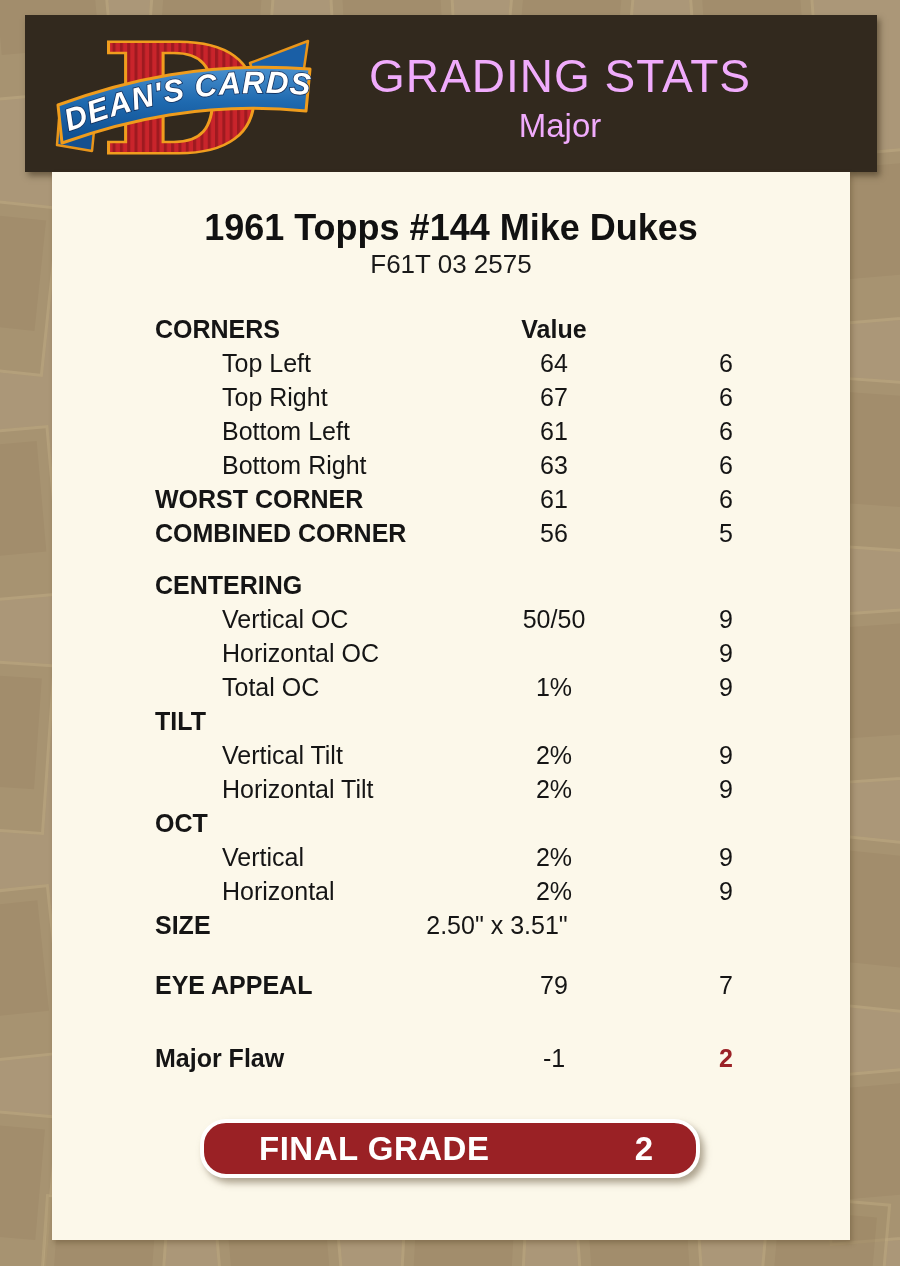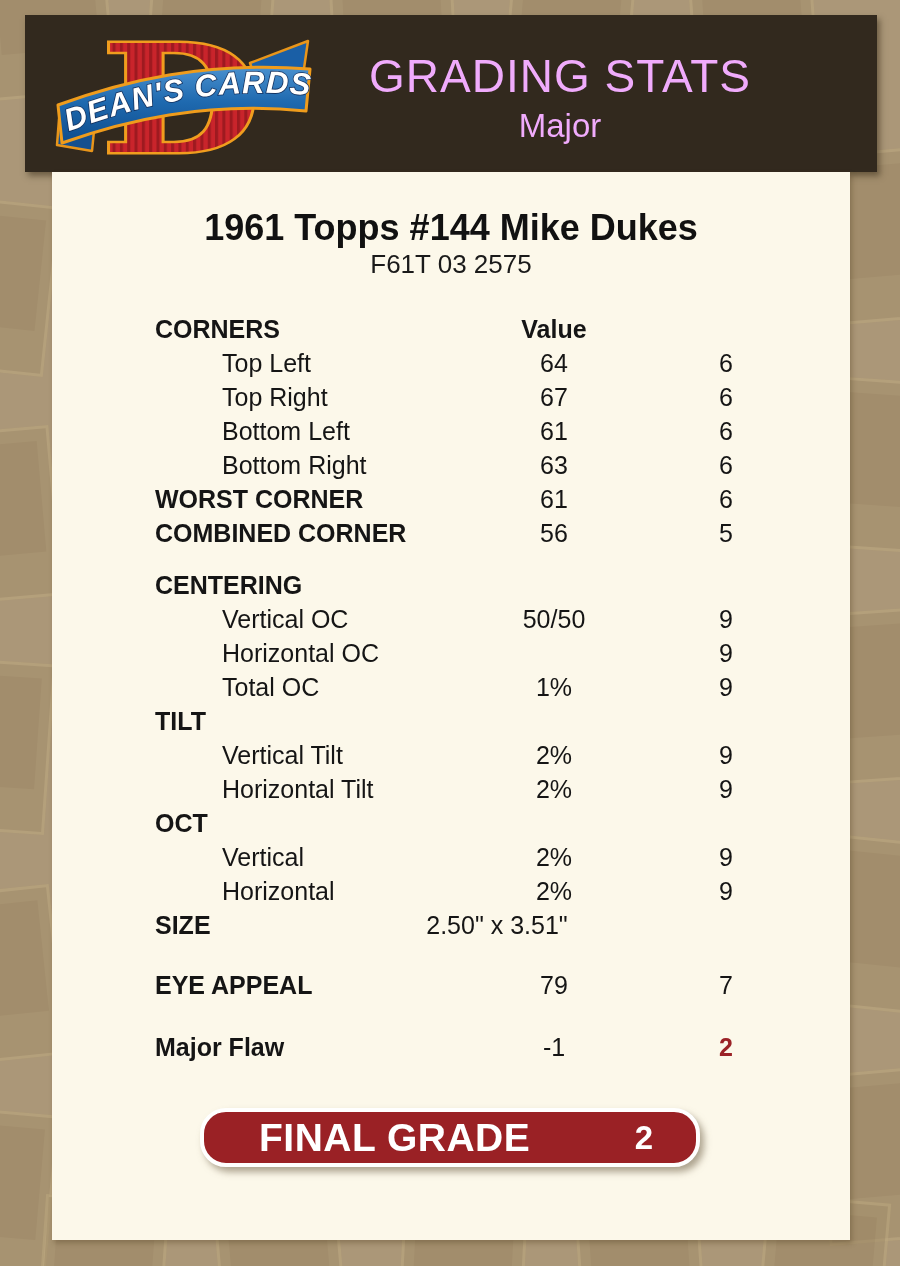--- a/index.html
+++ b/index.html
@@ -40,40 +40,40 @@
     position:absolute;left:52px;top:172px;width:798px;height:1068px;
     background:#fcf8ea;
     box-shadow:2px 3px 5px rgba(90,70,40,.4);
   }
   .card-title{margin-top:38px;text-align:center;font-weight:bold;font-size:36px;line-height:36px;color:#111;}
   .card-serial{text-align:center;font-size:26px;line-height:36px;color:#1a1a1a;}
   .stats{margin-top:30px;}
   .row{position:relative;height:34px;font-size:25px;line-height:34px;color:#151515;}
   .row.gap{margin-top:18px;}
   .row.gap-lg{margin-top:26px;}
-  .row.gap-md{margin-top:28px;}
+  .row.gap-md{margin-top:39px;}
   .lbl{position:absolute;left:103px;white-space:nowrap;}
   .row.indent .lbl{left:141px;margin-left:29px;}
   .bold{font-weight:bold;}
   .val{position:absolute;left:382px;width:240px;text-align:center;}
   .max{position:absolute;left:594px;width:160px;text-align:center;}
   .row.size-row .val{left:295px;width:300px;}
   .max.red{color:#9b2227;font-weight:bold;}
   
   .final-grade{
     position:relative;
     margin:44px 0 0 148px;width:500px;height:59px;box-sizing:border-box;
     background:#9a2125;
     border:4px solid #ffffff;border-radius:26px;
     box-shadow:4px 5px 7px rgba(110,95,70,.55);
     display:flex;align-items:center;
     color:#ffffff;font-weight:bold;
     cursor:default;
   }
-  .fg-label{margin-left:55px;font-size:39px;letter-spacing:.5px;}
+  .fg-label{margin-left:55px;font-size:33px;letter-spacing:.5px;}
   .fg-value{position:absolute;left:400px;width:80px;text-align:center;font-size:33px;}
 </style>
 </head>
 <body>
 
 <div class="page">
 
   <div class="bgcard" style="left:-15px;top:-75px;transform:rotate(-5deg);"></div>
   <div class="bgcard" style="left:150px;top:-82px;transform:rotate(4deg);"></div>
   <div class="bgcard" style="left:330px;top:-78px;transform:rotate(-3deg);"></div>

